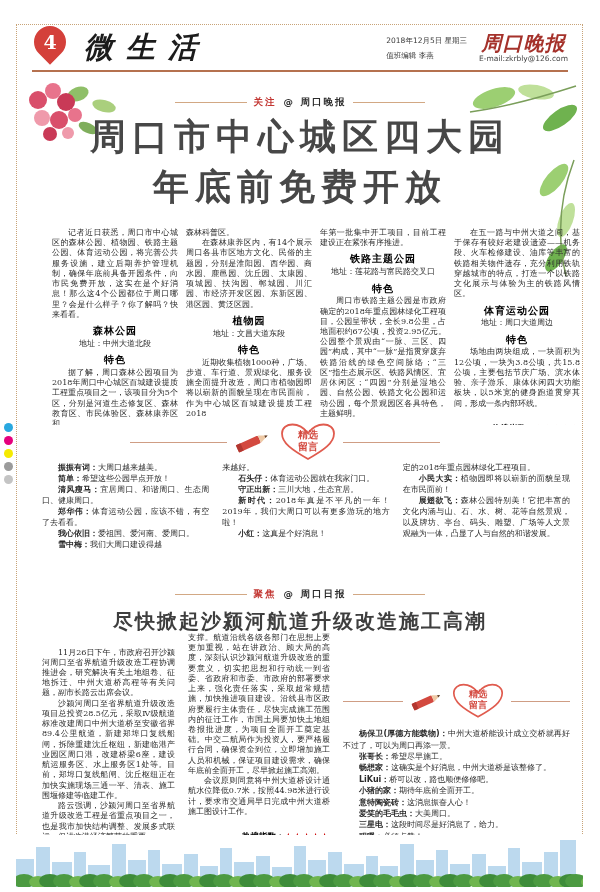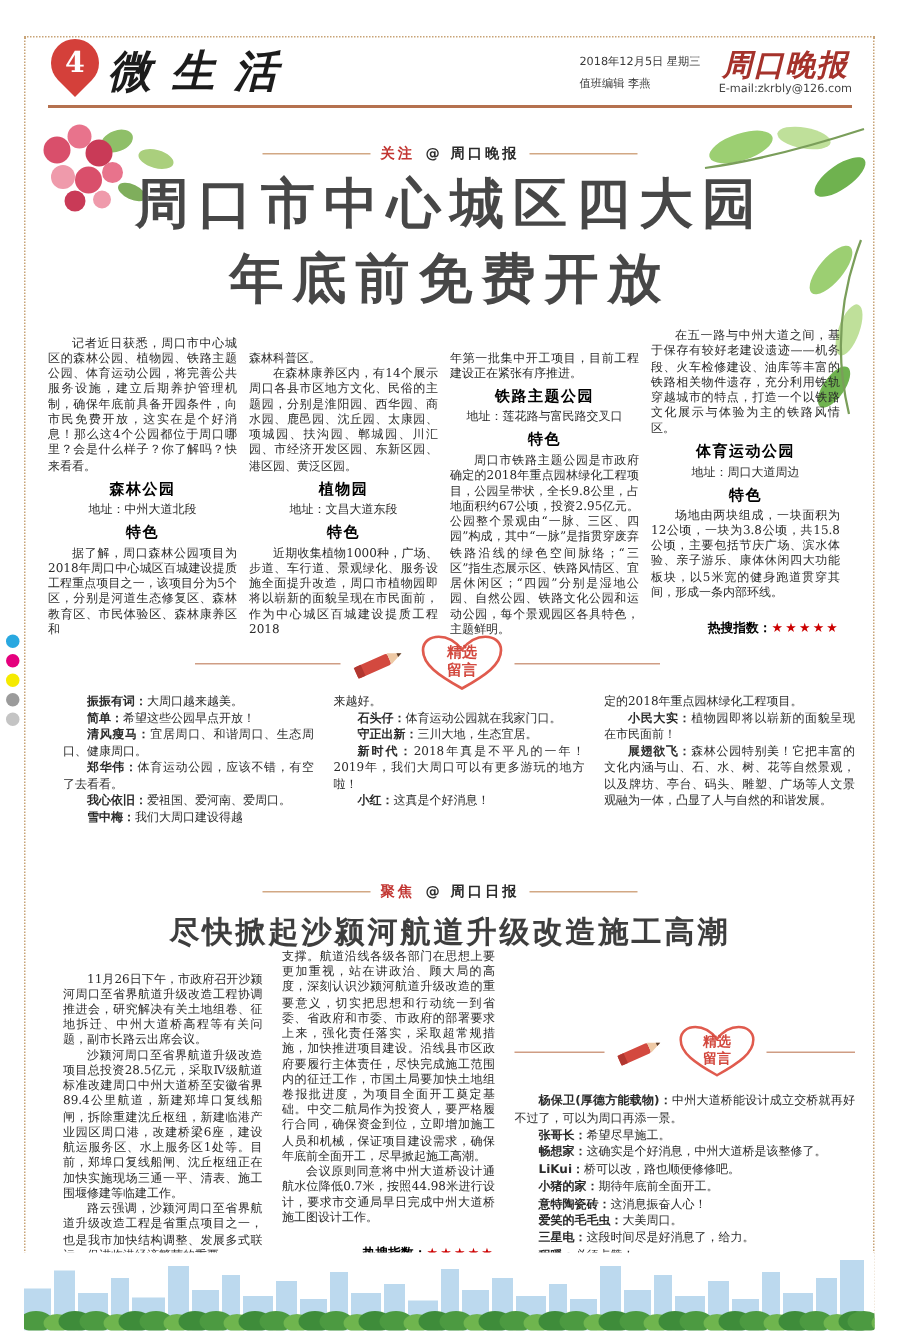--- a/index.html
+++ b/index.html
@@ -11,21 +11,21 @@
   .regs{position:absolute;left:4px;top:423px;display:flex;flex-direction:column;gap:4px;}
   .regs span{width:9px;height:9px;border-radius:50%;display:block;}
   
   header{position:absolute;left:32px;top:28px;width:536px;height:42px;
          border-bottom:2px solid #b5714f;display:flex;align-items:flex-start;}
   .pin{position:relative;width:36px;height:36px;margin-top:-4px;}
   .pin .shape{position:absolute;left:2px;top:2px;width:32px;height:32px;background:#d4403a;
               border-radius:50% 50% 50% 0;transform:rotate(-45deg);}
   .pin .num{position:absolute;inset:0;display:flex;align-items:center;justify-content:center;
             color:#fff;font-size:19px;font-weight:bold;}
-  .section-title{margin-left:4px;font-size:29px;font-weight:bold;font-style:italic;
+  .section-title{margin-left:16px;font-size:29px;font-weight:bold;font-style:italic;
                  letter-spacing:13px;color:#1c1c1c;line-height:38px;white-space:nowrap;}
   .header-right{margin-left:auto;display:flex;gap:12px;align-items:flex-end;padding-top:4px;}
   .pubinfo{font-size:7.5px;color:#3a3a3a;line-height:15px;font-family:"DejaVu Sans",sans-serif;white-space:nowrap;}
   .masthead-block{text-align:center;}
   .masthead{font-size:20px;font-weight:bold;font-style:italic;color:#a5322b;
             letter-spacing:1px;line-height:22px;white-space:nowrap;}
   .email{font-size:7.5px;color:#444;font-family:"DejaVu Sans",sans-serif;}
   
   .decor{position:absolute;pointer-events:none;}
   .flowers{left:26px;top:80px;}
@@ -39,21 +39,21 @@
   .tag .suf{color:#2b2b2b;font-size:9.5px;font-weight:bold;letter-spacing:2px;}
   .tag1{top:96px;}
   .tag2{top:588px;}
   
   .headline1{position:absolute;left:0;top:112px;width:600px;text-align:center;font-weight:bold;
              color:#474747;font-size:36px;line-height:1.38;letter-spacing:6px;}
   .headline2{position:absolute;left:0;top:608px;width:600px;text-align:center;font-weight:bold;
              color:#3e3e3e;font-size:20px;letter-spacing:2px;}
   
   .cols{position:absolute;display:flex;}
-  .art1{left:32px;top:228px;width:528px;height:197px;gap:8px;align-items:flex-end;}
+  .art1{left:52px;top:228px;width:528px;height:197px;gap:8px;}
   .art1 .col{flex:1;overflow:hidden;}
   .col{font-size:8px;line-height:1.28;text-align:justify;}
   .col p{margin:0;text-indent:2em;}
   .col p.cont{text-indent:0;}
   .col h3{margin:5px 0 1px;font-size:10px;text-align:center;color:#000;
           font-family:"DejaVu Sans",sans-serif;letter-spacing:1px;}
   .col .addr{font-size:8px;text-align:center;margin-bottom:1px;}
   .rating{text-align:right;font-size:8.5px;margin-top:14px;font-family:"DejaVu Sans",sans-serif;}
   .rating b{color:#000;}
   .stars{color:#c00;letter-spacing:1.5px;}

